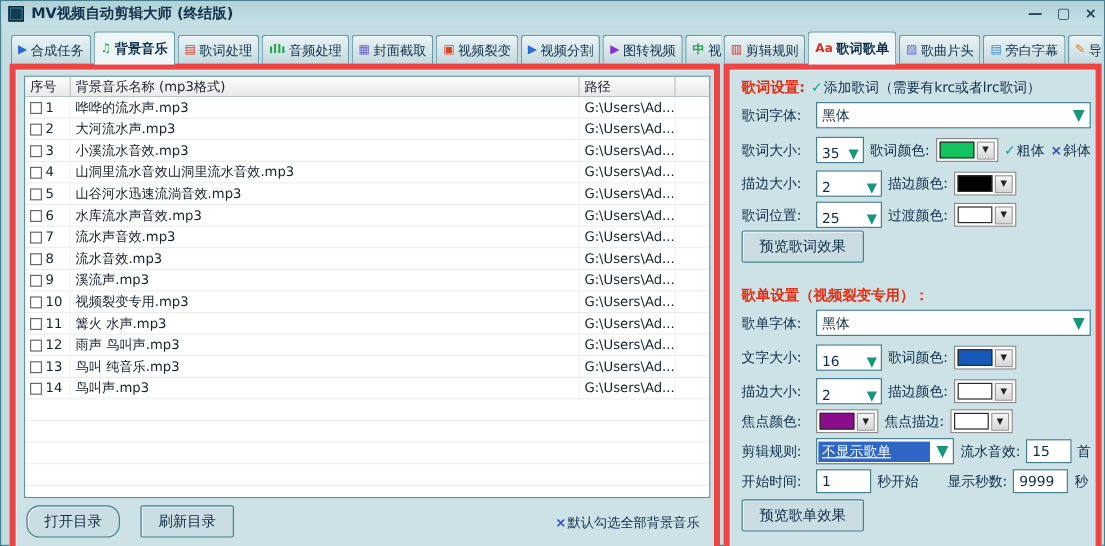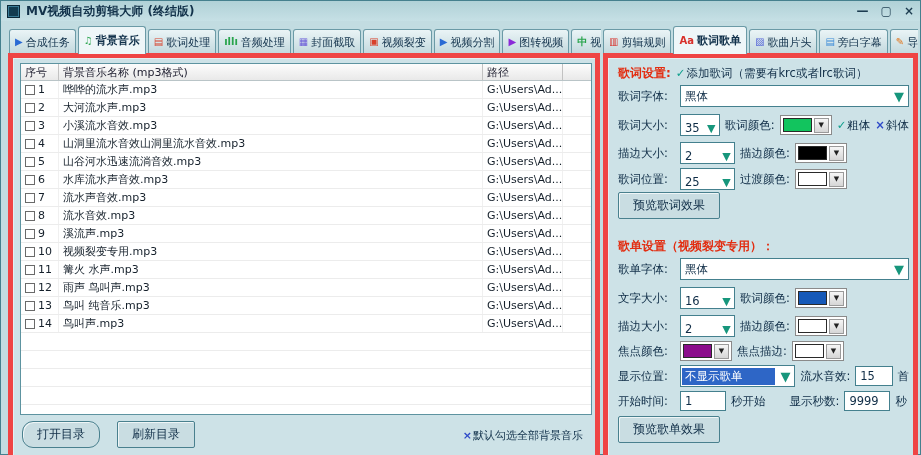--- a/index.html
+++ b/index.html
@@ -60,21 +60,21 @@
   
   .rrow { position:absolute; left:10px; right:4px; display:flex; align-items:center; gap:5px;
     font-size:11.5px; color:#0e2c46; white-space:nowrap; }
   .sec-label { color:#e22d11; font-weight:bold; font-size:12px; }
   .flabel { display:inline-block; min-width:57px; }
   .combo { display:flex; align-items:center; background:#fff; border:1px solid #44808e; height:22px; }
   .combo .val { flex:1; padding:0 4px; font-size:11.5px; overflow:hidden; }
   .combo .arrow { width:18px; text-align:center; color:#17967c; font-size:13px; font-weight:bold; }
   .combo-font { width:229px; }
   .combo-sel { width:152px; }
-  .combo-sel .val { background:#2e66c6; color:#fff; margin:1px; padding:1px 3px; }
+  .combo-sel .val { background:#2e66c6; color:#fff; margin:1px; padding:1px 3px;text-decoration:underline; }
   .spin { display:flex; align-items:flex-end; background:#fff; border:1px solid #44808e; height:22px; width:55px; }
   .spin .val { flex:1; padding:0 4px; font-size:11.5px; }
   .spin .arrow { width:15px; color:#17967c; font-weight:bold; font-size:11px; text-align:center; }
   .colorcombo { display:flex; align-items:center; border:1px solid #8a8a8a; background:#fff; height:20px; padding:1px 2px; }
   .swatch { width:29px; height:14px; border:1px solid #2a2a2a; }
   .dbtn { width:15px; height:15px; margin-left:2px; background:linear-gradient(#f6f6f6,#d6d6d6);
     border:1px solid #9a9a9a; font-size:7px; display:flex; align-items:center; justify-content:center; color:#222; }
   .numbox { background:#fff; border:1px solid #44808e; height:20px; width:46px; font-size:11.5px;
     padding:4px 4px; display:flex; align-items:center; }
   .rbtn { position:absolute; left:10px; }
@@ -442,21 +442,21 @@
         <span class="dbtn">▼</span>
       </span>
       <span>焦点描边:</span>
       <span class="colorcombo">
         <span class="swatch" style="background: rgb(255, 255, 255);"></span>
         <span class="dbtn">▼</span>
       </span>
     </div>
 
     <div class="rrow" style="top:307px">
-      <span class="flabel">显示位置:</span>
+      <span class="flabel">剪辑规则:</span>
       <span class="combo combo-sel">
         <span class="val">不显示歌单</span>
         <span class="arrow">▼</span>
       </span>
       <span>流水音效:</span>
       <span class="numbox">15</span>
       <span>首</span>
     </div>
 
     <div class="rrow" style="top:333px">

